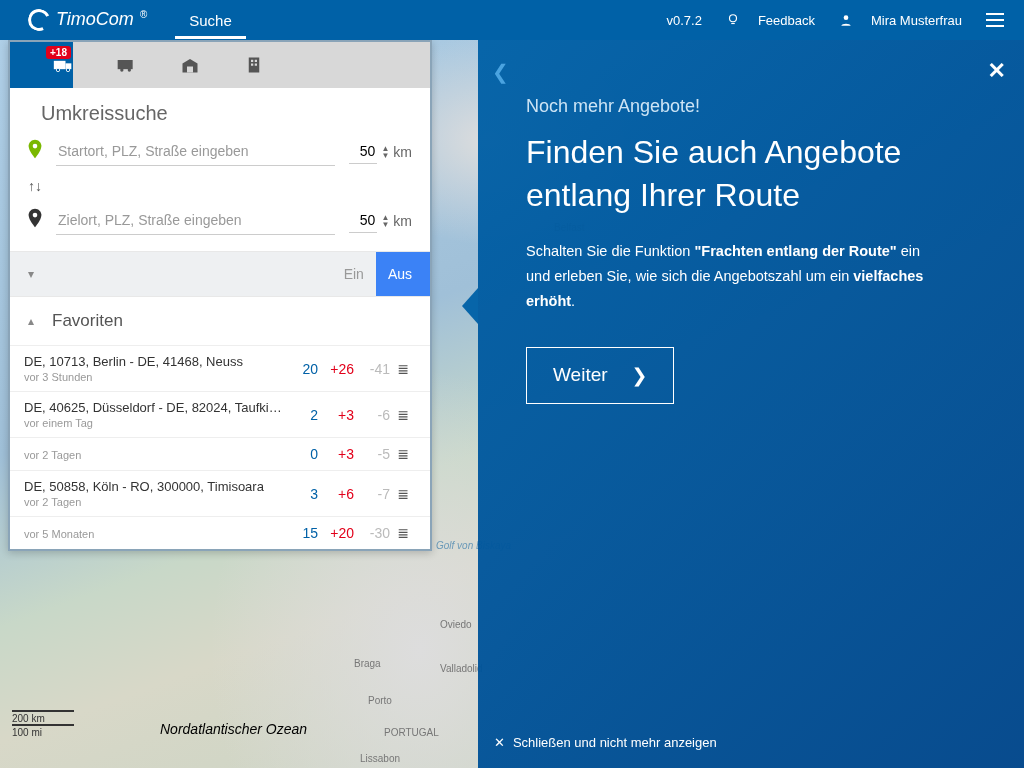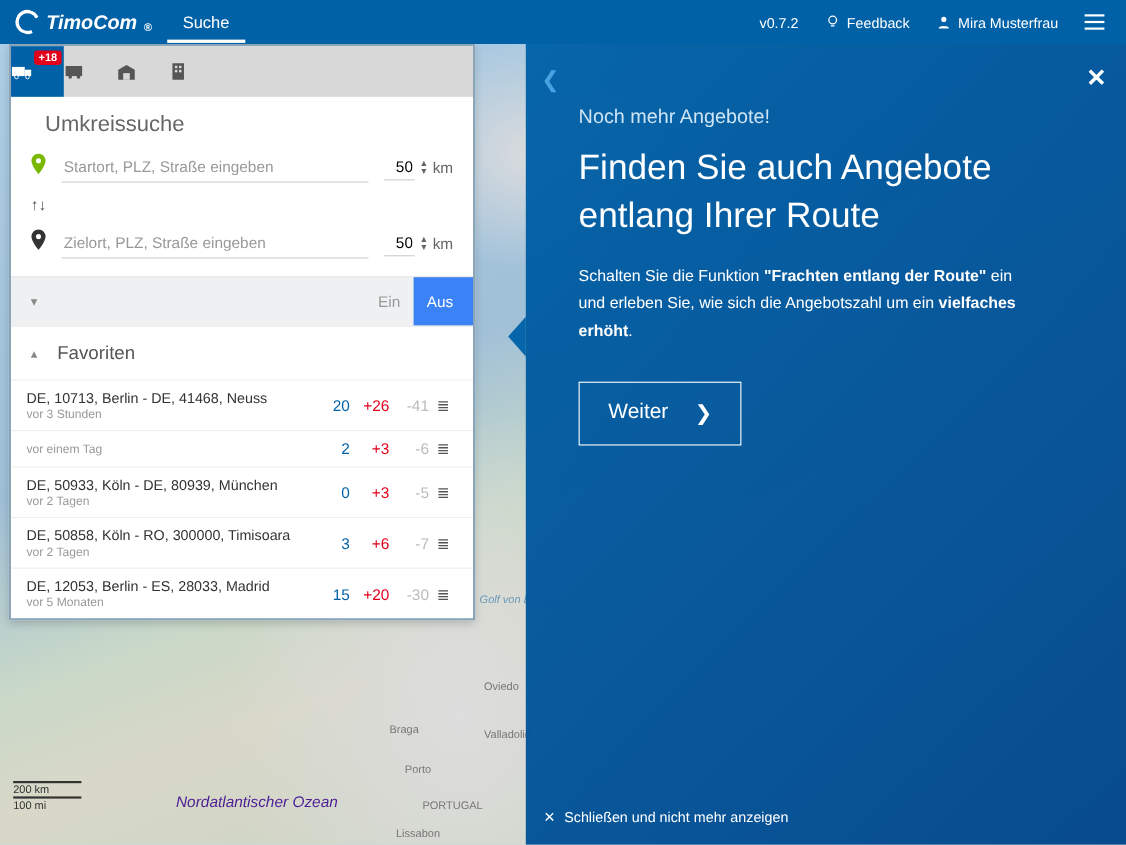--- a/index.html
+++ b/index.html
@@ -1,34 +1,34 @@
 <!DOCTYPE html>
 <html><head>
 <meta charset="utf-8">
 <style>
 *{box-sizing:border-box;margin:0;padding:0;font-family:Arial,Helvetica,sans-serif}
 html,body{width:1024px;height:768px;overflow:hidden}
 .app{position:relative;width:1024px;height:768px;background:#a8c8e0}
 .map-bg{position:absolute;inset:0;background:linear-gradient(160deg,#b0d0e8 0%,#a0c0d8 40%,#c8d8c8 55%,#d8d8c8 65%,#c0d0c0 100%)}
 .map-bg::after{content:"";position:absolute;inset:0;background:radial-gradient(ellipse 300px 400px at 420px 650px,#ddd 0%,transparent 70%),radial-gradient(ellipse 200px 150px at 490px 140px,#ddd 0%,transparent 70%)}
-.ocean-label{position:absolute;left:160px;bottom:30px;color:#4c1d95;font-style:italic;font-size:14px;text-align:center;line-height:1.3}
+.ocean-label{position:absolute;left:160px;bottom:30px;color:#000000;font-style:italic;font-size:14px;text-align:center;line-height:1.3}
 .scale{position:absolute;left:12px;bottom:30px;font-size:10px;color:#333}
 .scale div{border-top:2px solid #333;width:62px;text-align:left;padding-top:1px}
 .header{position:absolute;top:0;left:0;right:0;height:40px;background:#0061a7;display:flex;align-items:center;color:#fff;z-index:10}
-.logo{display:flex;align-items:flex-end;gap:6px;padding:0 14px;font-weight:bold;font-size:18px;font-style:italic}
+.logo{display:flex;align-items:flex-start;gap:6px;padding:0 28px;font-weight:normal;font-size:18px;font-style:italic}
 .logo-swirl{width:22px;height:22px;border:3px solid #fff;border-radius:50%;border-right-color:transparent;transform:rotate(20deg)}
 .nav-item{padding:10px 14px;font-size:15px;cursor:pointer}
 .nav-item.active{border-bottom:3px solid #fff;padding-bottom:7px}
 .hdr-right{margin-left:auto;display:flex;align-items:center;gap:24px;padding-right:20px;font-size:13px}
-.hdr-right .ic{display:inline-flex;gap:6px;cursor:pointer}
+.hdr-right .ic{display:inline-flex;gap:18px;cursor:pointer}
 .hamburger{display:flex;flex-direction:column;gap:4px;cursor:pointer}
 .hamburger span{width:18px;height:2px;background:#fff}
 .panel{position:absolute;top:40px;left:8px;width:424px;background:#fff;border:2px solid #8aa4b8;z-index:5;box-shadow:0 2px 8px rgba(0,0,0,.2)}
 .tabs{display:flex;background:#d8d8d8;height:46px}
-.tab{width:48px;display:flex;align-items:center;justify-content:flex-start;cursor:pointer;position:relative;color:#555}
+.tab{width:63px;display:flex;align-items:center;justify-content:flex-end;cursor:pointer;position:relative;color:#555}
 .tab.active{background:#0061a7;color:#fff}
 .badge{position:absolute;top:4px;right:2px;background:#e2001a;color:#fff;font-size:10px;padding:1px 4px;border-radius:3px;font-weight:bold}
 .section-title{padding:14px 31px 6px;font-size:20px;color:#666;font-weight:normal}
 .search-row{display:flex;align-items:center;padding:6px 18px;gap:14px}
 .pin{width:14px;flex-shrink:0;color:#7ab800;font-size:18px}
 .pin.dark{color:#333}
 .swap{color:#555;font-size:14px}
 .search-input{flex:1;border:none;border-bottom:1px solid #ccc;padding:6px 2px;font-size:14px;color:#666;outline:none}
 .search-input::placeholder{color:#999}
 .km-box{display:flex;align-items:center;gap:4px;font-size:14px;color:#666}
@@ -210,50 +210,49 @@
             <div class="fav-route">DE, 10713, Berlin - DE, 41468, Neuss</div>
             <div class="fav-time">vor 3 Stunden</div>
           </div>
           <div class="fav-num n-blue">20</div>
           <div class="fav-num n-red">+26</div>
           <div class="fav-num n-grey">-41</div>
           <div class="fav-menu">≣</div>
         </div>
         <div class="fav">
           <div class="fav-main">
+            <div class="fav-route">DE, 40625, Düsseldorf - DE, 82024, Taufkir...</div>
             <div class="fav-time">vor einem Tag</div>
           </div>
           <div class="fav-num n-blue">2</div>
           <div class="fav-num n-red">+3</div>
           <div class="fav-num n-grey">-6</div>
           <div class="fav-menu">≣</div>
         </div>
         <div class="fav">
           <div class="fav-main">
-            <div class="fav-route">DE, 50933, Köln - DE, 80939, München</div>
             <div class="fav-time">vor 2 Tagen</div>
           </div>
           <div class="fav-num n-blue">0</div>
           <div class="fav-num n-red">+3</div>
           <div class="fav-num n-grey">-5</div>
           <div class="fav-menu">≣</div>
         </div>
         <div class="fav">
           <div class="fav-main">
             <div class="fav-route">DE, 50858, Köln - RO, 300000, Timisoara</div>
             <div class="fav-time">vor 2 Tagen</div>
           </div>
           <div class="fav-num n-blue">3</div>
           <div class="fav-num n-red">+6</div>
           <div class="fav-num n-grey">-7</div>
           <div class="fav-menu">≣</div>
         </div>
         <div class="fav">
           <div class="fav-main">
-            <div class="fav-route">DE, 12053, Berlin - ES, 28033, Madrid</div>
             <div class="fav-time">vor 5 Monaten</div>
           </div>
           <div class="fav-num n-blue">15</div>
           <div class="fav-num n-red">+20</div>
           <div class="fav-num n-grey">-30</div>
           <div class="fav-menu">≣</div>
         </div>
       </div>
   </div>
 

